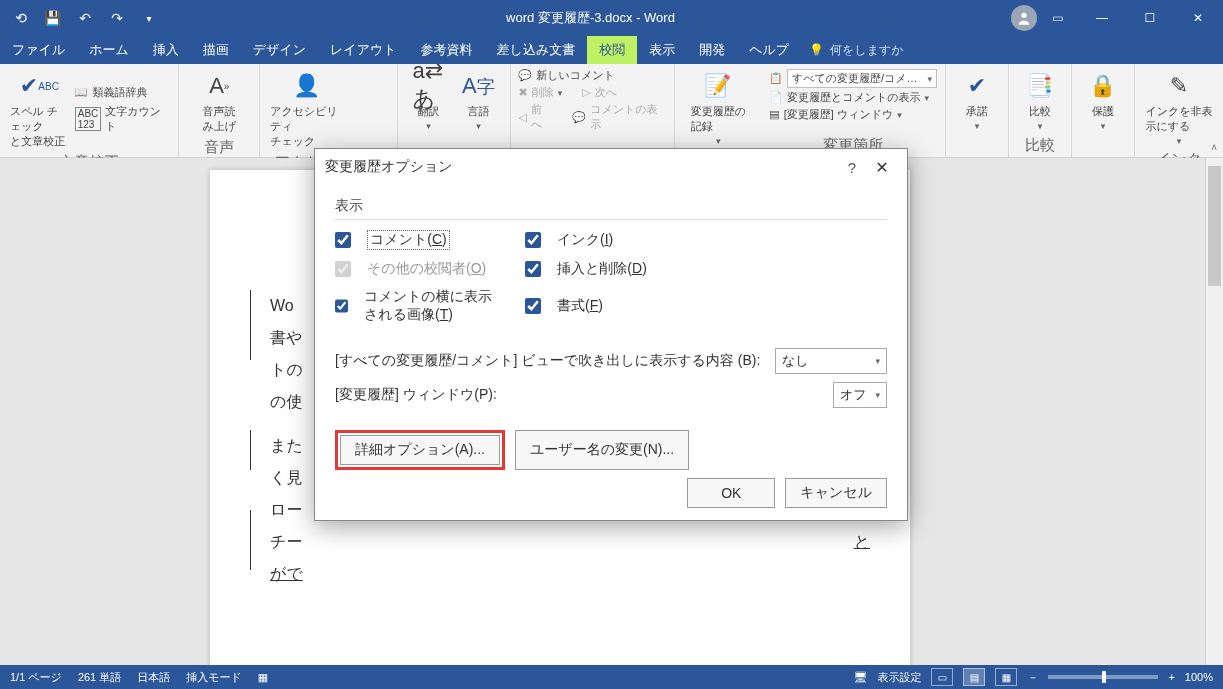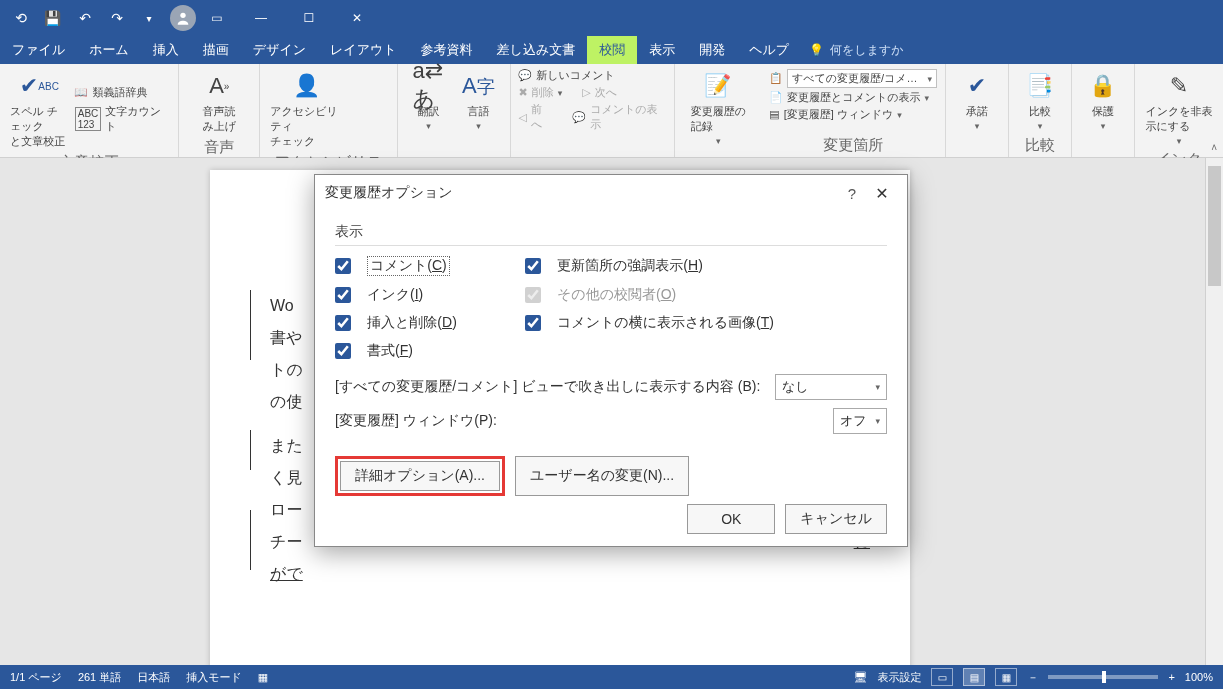--- a/index.html
+++ b/index.html
@@ -37,21 +37,21 @@
 
   
   .doc-area { position:absolute; top:158px; left:0; right:0; bottom:24px; background:#e6e6e6; overflow:hidden;}
   .page { position:absolute; left:210px; top:12px; width:700px; height:600px; background:#fff; box-shadow:0 0 6px rgba(0,0,0,.2); padding:100px 60px 40px; font-family:"Yu Mincho","MS Mincho",serif; font-size:16px; line-height:2; color:#333;}
   .page .bar {border-left:1px solid #333; height:32px; position:absolute;}
   .page .txt {white-space:pre;}
   .scroll-v{position:absolute;right:0;top:0;bottom:0;width:18px;background:#f0f0f0;border-left:1px solid #d0d0d0;}
   .scroll-v .thumb{position:absolute;left:2px;right:2px;top:8px;height:120px;background:#c8c8c8;}
 
   
-  .dialog { position:absolute; left:314px; top:148px; width:594px; background:#fff; border:1px solid #888; box-shadow:0 6px 24px rgba(0,0,0,.35);margin-top:26px; }
+  .dialog { position:absolute; left:314px; top:148px; width:594px; background:#fff; border:1px solid #888; box-shadow:0 6px 24px rgba(0,0,0,.35); }
   .dlg-title { height:36px; display:flex; align-items:center; padding:0 10px; font-size:14px; color:#333;}
   .dlg-title .sp{flex:1;}
   .dlg-title .q{width:30px;text-align:center;color:#555;font-size:15px;}
   .dlg-title .x{width:30px;text-align:center;font-size:16px;cursor:pointer;}
   .dlg-body{padding:6px 20px 12px;}
   .section-label{font-size:14px;color:#444;margin-top:6px;}
   .section-line{height:1px;background:#ddd;margin:4px 0 10px;}
   .cb-grid{display:grid;grid-template-columns:160px 1fr;row-gap:10px;column-gap:30px;margin-bottom:14px;align-items:center;}
   .cb{display:flex;align-items:center;gap:16px;font-size:14px;color:#333;}
   .cb input{width:16px;height:16px;accent-color:#2b579a;}
@@ -83,20 +83,21 @@
 <body>
 
 <div class="title-bar">
   <div class="qa-left">
     <div class="qa-icon">⟲</div>
     <div class="qa-icon">💾</div>
     <div class="qa-icon">↶</div>
     <div class="qa-icon">↷</div>
     <div class="qa-icon" style="font-size:10px;">▾</div>
   </div>
+  <div class="title-center">word 変更履歴-3.docx  -  Word</div>
   <div class="title-right">
     <div class="avatar">
         <svg width="16" height="16" viewBox="0 0 24 24" fill="#fff">
           <circle cx="12" cy="8" r="4"></circle>
           <path d="M4 22c0-4 4-6 8-6s8 2 8 6"></path>
         </svg>
       </div>
     <div class="win-btn mid">▭</div>
     <div class="win-btn">―</div>
     <div class="win-btn">☐</div>
@@ -330,24 +331,20 @@
   <div class="dlg-body">
     <div class="section-label">表示</div>
     <div class="section-line"></div>
     <div class="cb-grid">
       <label class="cb">
           <input type="checkbox" checked="" style="">
           <span class="focus"><span>コメント(<span class="ul">C</span>)</span></span>
         </label>
       <label class="cb">
           <input type="checkbox" checked="" style="">
-          <span>更新箇所の強調表示(<span class="ul">H</span>)</span>
-        </label>
-      <label class="cb">
-          <input type="checkbox" checked="" style="">
           <span>インク(<span class="ul">I</span>)</span>
         </label>
       <label class="cb dis">
           <input type="checkbox" checked="" disabled="" style="">
           <span>その他の校閲者(<span class="ul">O</span>)</span>
         </label>
       <label class="cb">
           <input type="checkbox" checked="" style="">
           <span>挿入と削除(<span class="ul">D</span>)</span>
         </label>

